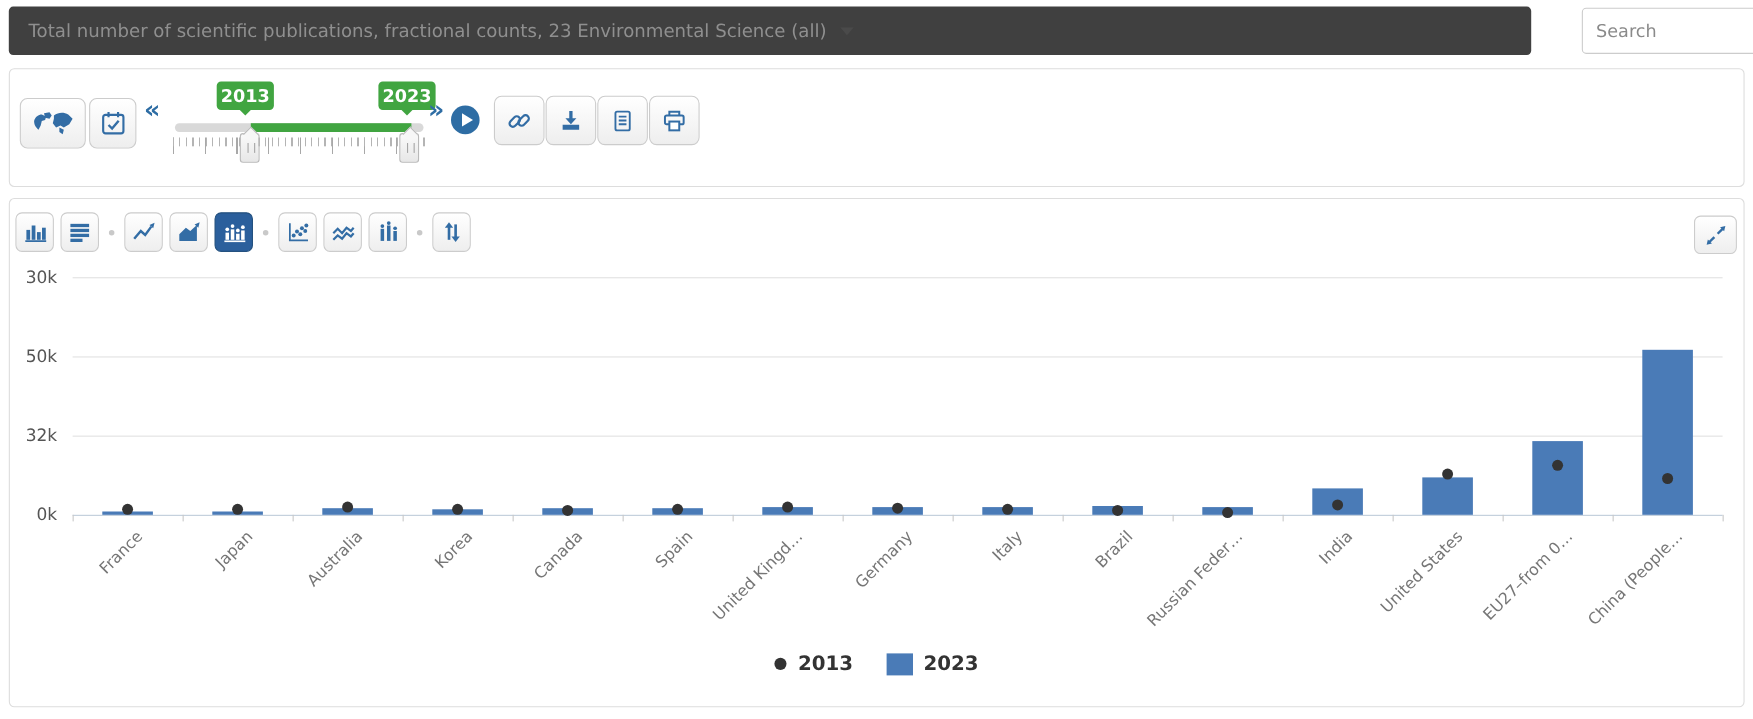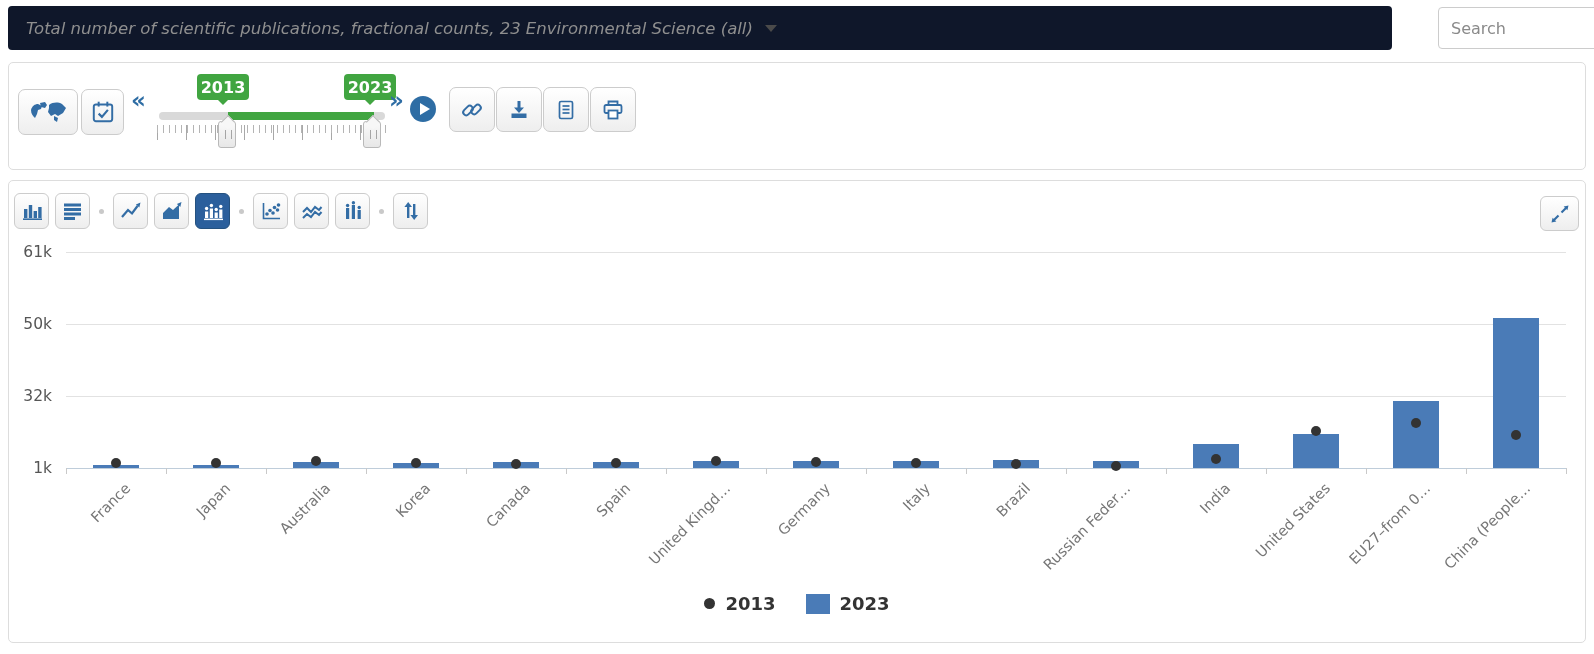--- a/index.html
+++ b/index.html
@@ -4,23 +4,23 @@
 <style>
   :root{
     --blue:#336da5; --active:#2b5f9c; --green:#41a541;
     --bar:#4a7bb7; --dotc:#333333;
   }
   html,body{margin:0;padding:0;background:#fff;}
   .page{position:relative;width:1594px;height:654px;background:#fff;overflow:hidden;
         font-family:"DejaVu Sans","Liberation Sans",sans-serif;}
 
   
-  .titlebar{position:absolute;left:8px;top:6px;width:1384px;height:44px;background:#0f172a;
+  .titlebar{position:absolute;left:8px;top:6px;width:1384px;height:44px;background:#404040;
             border-radius:4px;display:flex;align-items:center;padding:0 18px;box-sizing:border-box;
-            color:#8f8f8f;font-size:16.5px;cursor:pointer;font-style:italic;}
+            color:#8f8f8f;font-size:16.5px;cursor:pointer;}
   .caret-down{width:0;height:0;border-left:6px solid transparent;border-right:6px solid transparent;
               border-top:7px solid #4a4a4a;margin-left:12px;display:inline-block;}
   .search{position:absolute;left:1438px;top:7px;width:160px;height:42px;border:1px solid #ccc;
           border-radius:4px;font:16px "DejaVu Sans","Liberation Sans",sans-serif;color:#666;
           padding:0 12px;box-sizing:border-box;outline:none;background:#fff;}
   .search::placeholder{color:#8a8a8a;}
 
   
   .panel{position:absolute;background:#fff;border:1px solid #ddd;border-radius:5px;box-sizing:border-box;}
   #toolbar-panel{left:8px;top:62px;width:1578px;height:108px;}
@@ -294,27 +294,27 @@
           </g>
         <g fill="#336da5">
             <path d="M19.5 2.5l-1.1 4.8-3.7-3.7z"></path>
             <path d="M2.5 19.5l1.1-4.8 3.7 3.7z"></path>
           </g>
         </svg>
     </div>
 
     <div id="plot">
         <div class="gridline baseline" style="top: 216px;"></div>
-        <div class="ytick" style="top: 205px;">1k</div>
+        <div class="ytick" style="top: 205px;">0k</div>
         <div class="gridline" style="top: 144px;"></div>
         <div class="ytick" style="top: 133px;">32k</div>
         <div class="gridline" style="top: 72px;"></div>
         <div class="ytick" style="top: 61px; margin-left: 34px;">50k</div>
         <div class="gridline" style="top: 0px;"></div>
-        <div class="ytick" style="top: -11px;">61k</div>
+        <div class="ytick" style="top: -11px;">30k</div>
         <div class="bar" style="left: 27px; top: 212.544px; height: 3.456px;"></div>
         <div class="dot" style="left: 45px; top: 205.816px;"></div>
         <div class="xtick" style="left: 0px;"></div>
         <div class="xlabel" style="left: 56px;">France</div>
         <div class="bar" style="left: 127px; top: 212.544px; height: 3.456px;"></div>
         <div class="dot" style="left: 145px; top: 205.816px;"></div>
         <div class="xtick" style="left: 100px;"></div>
         <div class="xlabel" style="left: 156px;">Japan</div>
         <div class="bar" style="left: 227px; top: 209.664px; height: 6.336px;"></div>
         <div class="dot" style="left: 245px; top: 204.376px;"></div>

